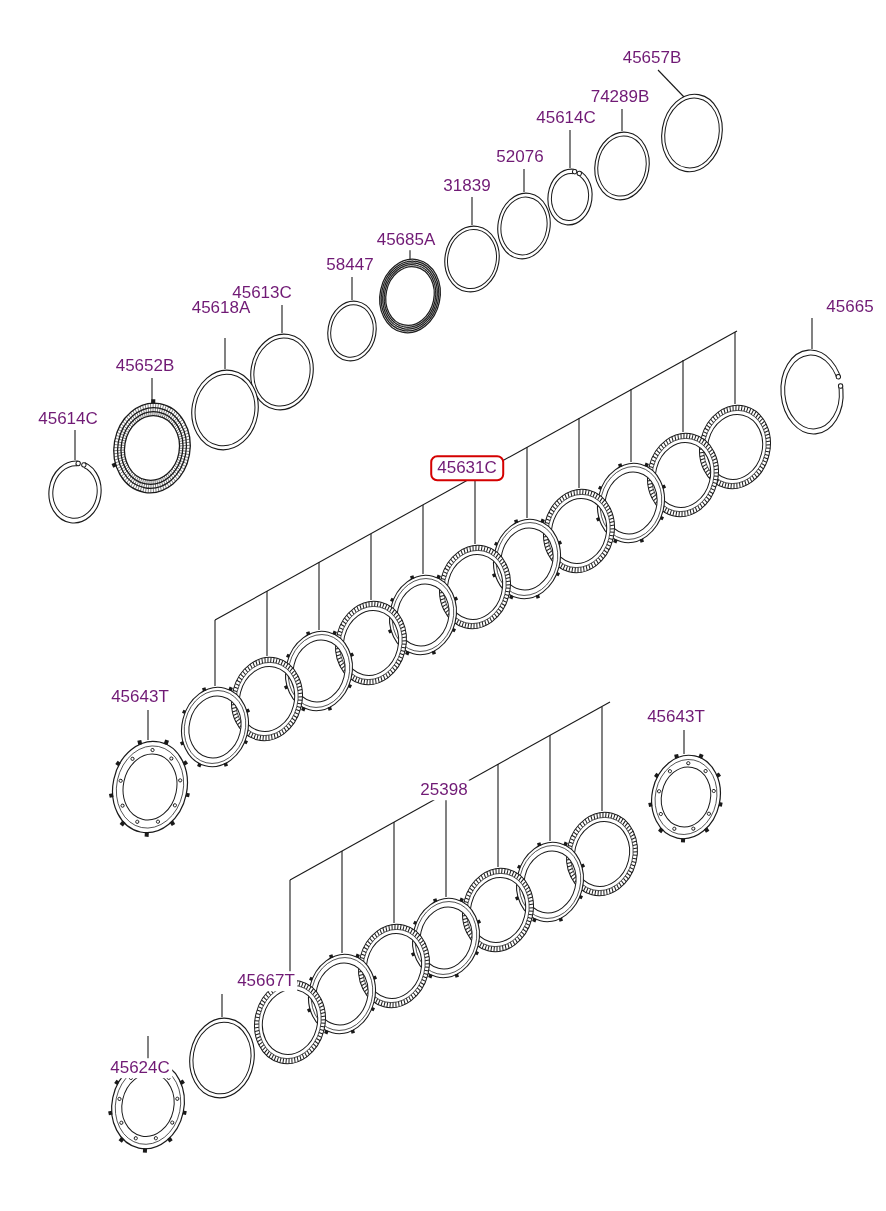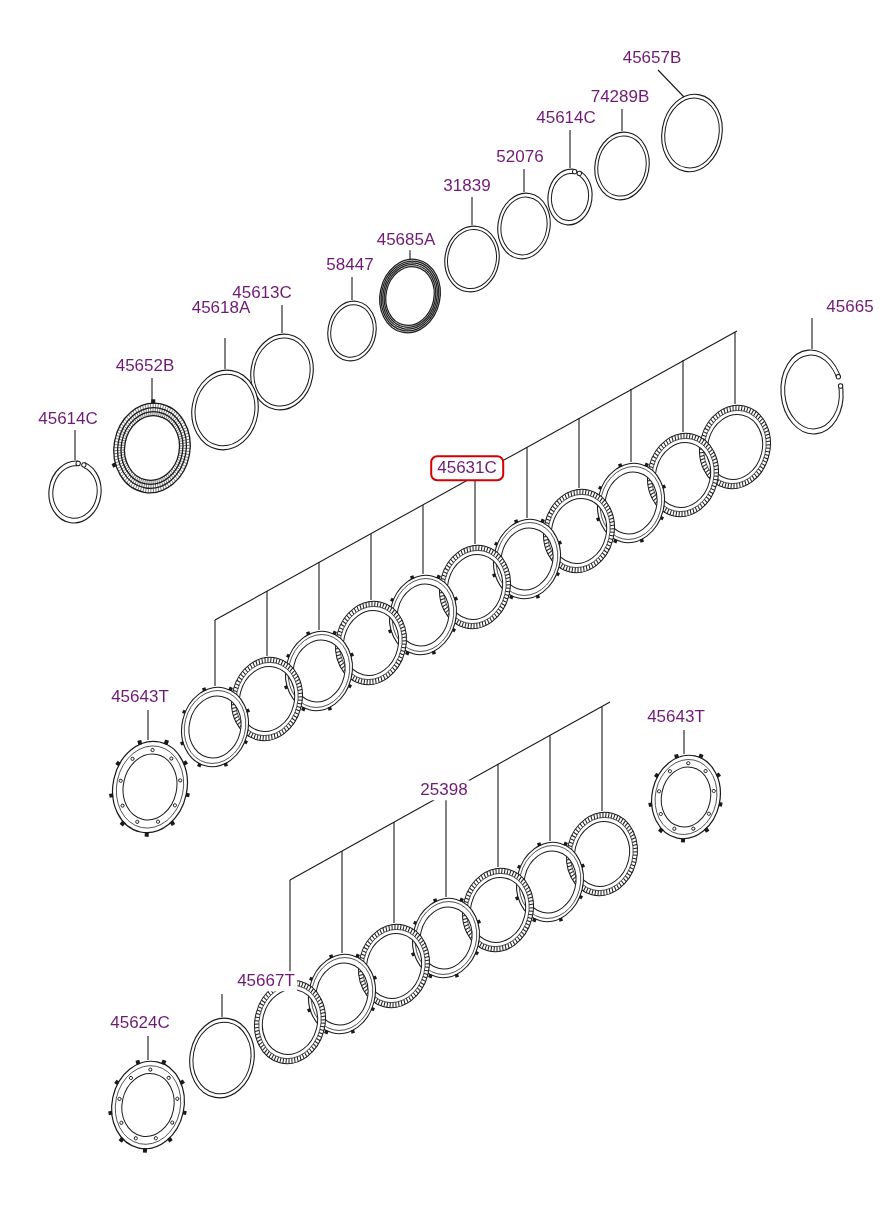--- a/index.html
+++ b/index.html
@@ -1253,15 +1253,15 @@
       <div class="part-label" style="left: 262px; top: 293px; text-align: center;">45613C</div>
       <div class="part-label" style="left: 221px; top: 308px;">45618A</div>
       <div class="part-label" style="left: 145px; top: 366px; text-align: center;">45652B</div>
       <div class="part-label" style="left: 68px; top: 419px;">45614C</div>
       <div class="part-label" style="left: 813px; top: 307px; margin-left: 37px;">45665</div>
       <div class="part-label boxed" style="left: 467px; top: 468px; border-color: rgb(212, 0, 0); border-radius: 7px;">45631C</div>
       <div class="part-label" style="left: 140px; top: 697px;">45643T</div>
       <div class="part-label" style="left: 676px; top: 717px;">45643T</div>
       <div class="part-label" style="left: 444px; top: 790px;">25398</div>
       <div class="part-label" style="left: 218px; top: 981px; margin-left: 48px;">45667T</div>
-      <div class="part-label" style="left: 140px; top: 1023px;">45624C</div>
+      <div class="part-label" style="left: 140px; top: 1068px;">45624C</div>
     </div>
 </div>
 
 </body></html>

